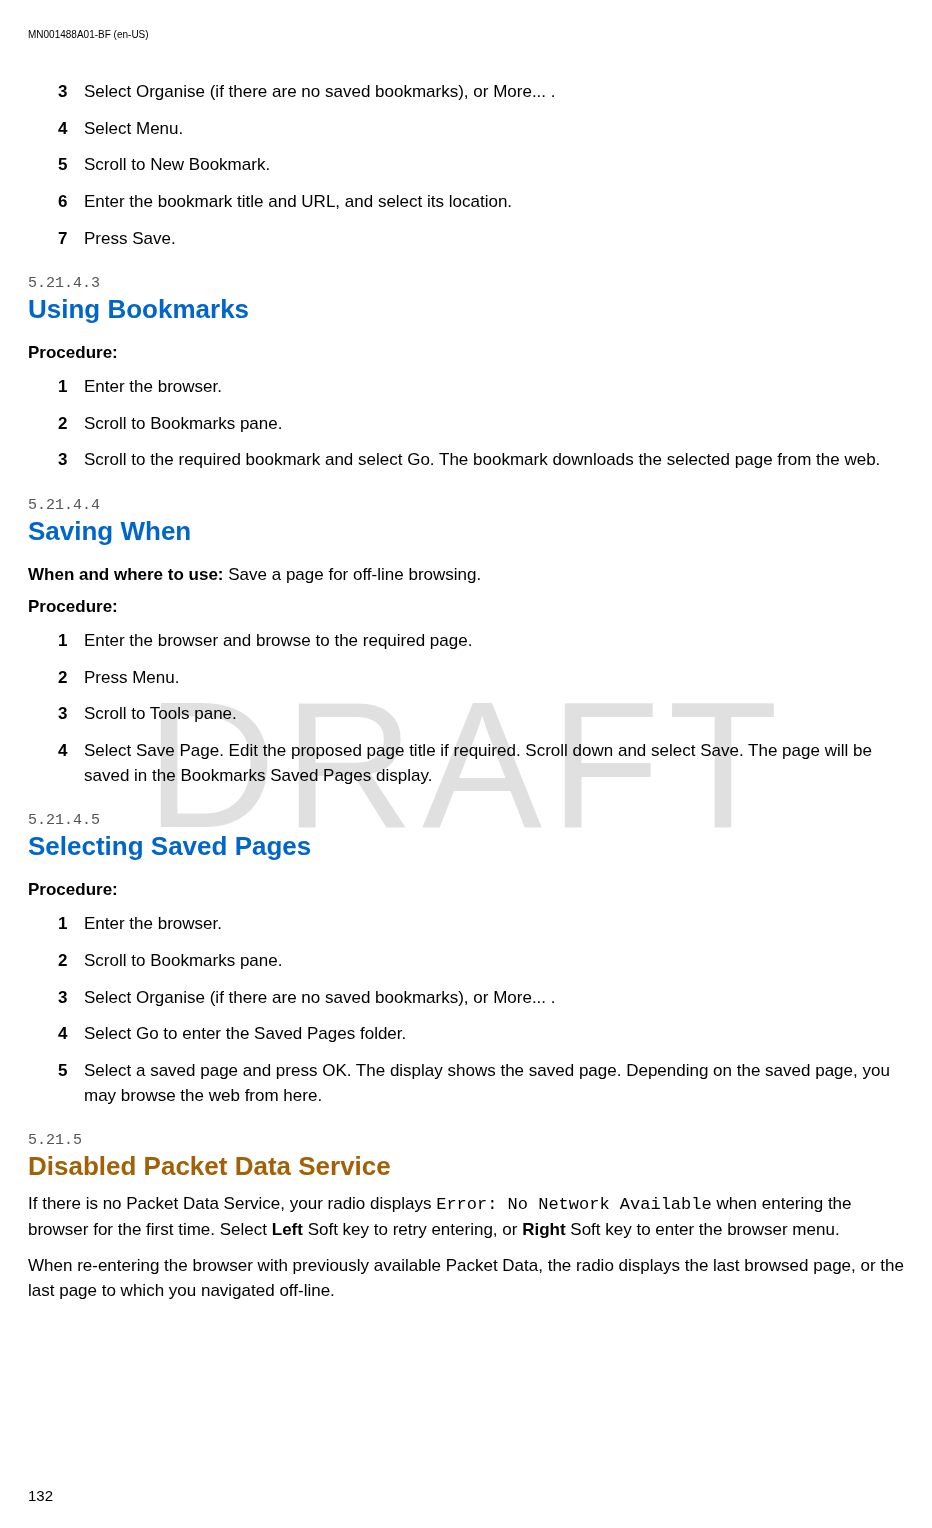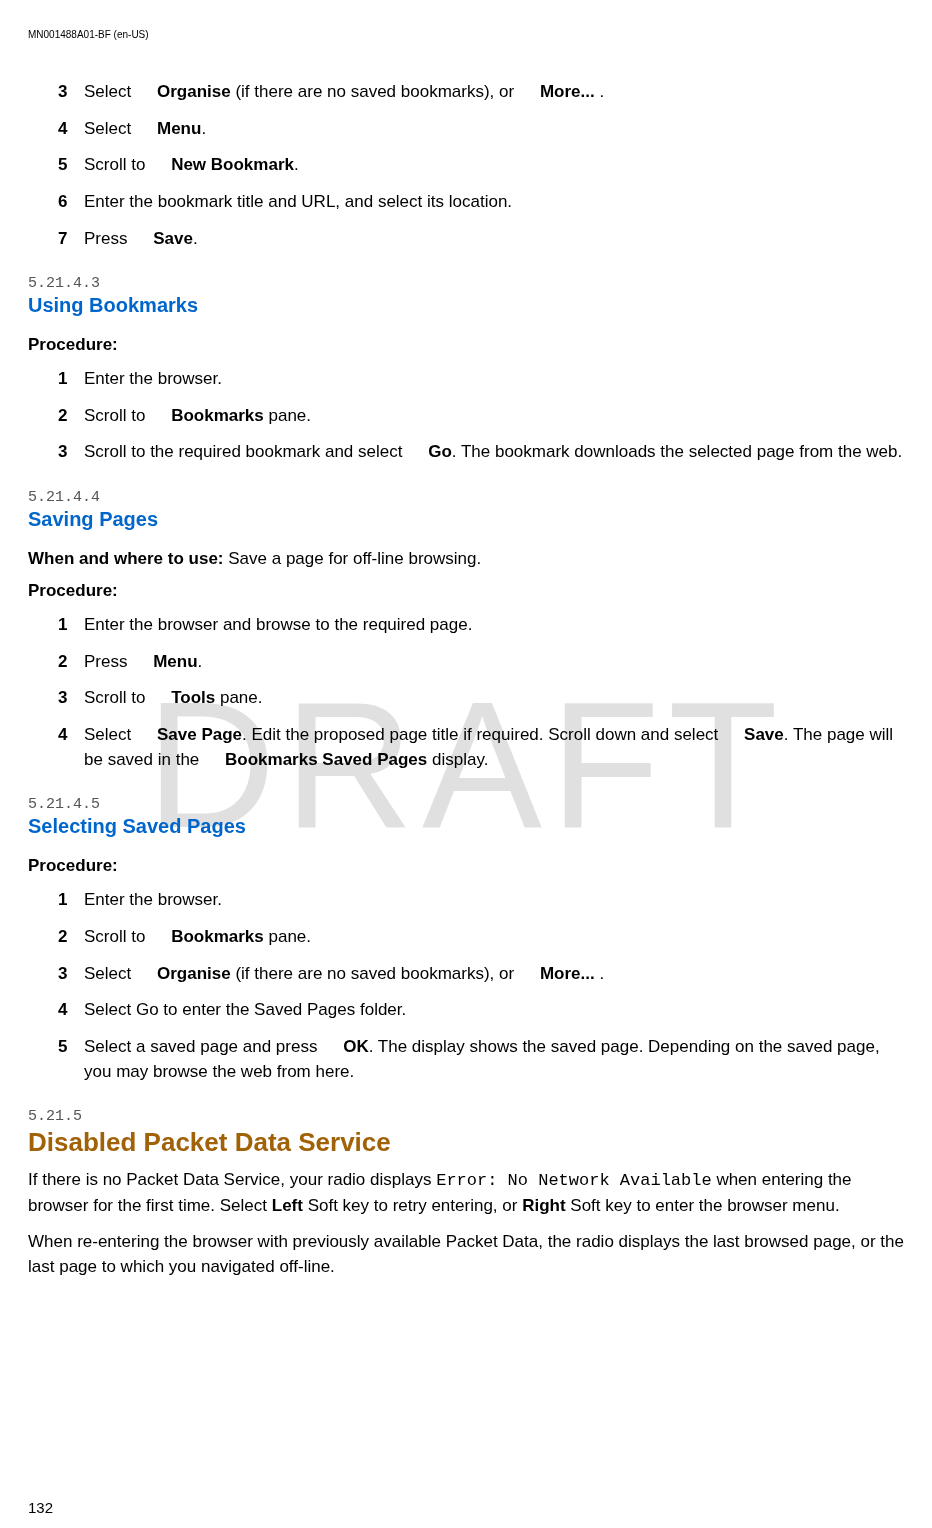--- a/index.html
+++ b/index.html
@@ -25,30 +25,30 @@
       z-index: 0;
       user-select: none;
     }
     .content { position: relative; z-index: 1; }
     .header-line { font-size: 10px; line-height: 1.4; }
     .header-block { margin-bottom: 38px; }
     .ol-block { padding-left: 30px; margin-bottom: 24px; }
     .ol-item { display: flex; margin-bottom: 12px; font-size: 17px; line-height: 1.45; }
     .ol-num { width: 26px; flex-shrink: 0; font-weight: 700; }
     .ol-text { flex: 1; }
-    .ol-text b { font-weight: 700; margin-left: 21px; }
+    .ol-text b { font-weight: 400; }
     .sec-num { color: #555; font-size: 15px; margin-bottom: 2px; margin-top: 6px; font-family: Liberation Mono, monospace; }
-    .sec-title-sm { color: #0066cc; font-size: 20px; font-weight: 700; margin-bottom: 18px; }
+    .sec-title-sm { color: #0066cc; font-size: 26px; font-weight: 700; margin-bottom: 18px; }
     .sec-title-md { color: #a16207; font-size: 26px; font-weight: 700; margin-bottom: 10px; }
     .proc-label { font-weight: 700; font-size: 17px; margin-bottom: 12px; }
     .para { font-size: 17px; line-height: 1.45; margin-bottom: 12px; }
     .when-use { font-size: 17px; margin-bottom: 12px; }
     .when-use b { font-weight: 700; }
     .mono { font-family: "Courier New", monospace; }
-    .page-num { position: absolute; bottom: 12px; left: 28px; font-size: 15px; }
+    .page-num { position: absolute; bottom: 24px; left: 28px; font-size: 15px; }
   </style>
 </head>
 <body>
 
 <div class="watermark">DRAFT</div>
 
 <div class="content">
 
   <div class="header-block">
     <div class="header-line">MN001488A01-BF (en-US)</div>
@@ -89,21 +89,21 @@
       <div class="ol-num">2</div>
       <div class="ol-text"><span>Scroll to </span><b>Bookmarks</b><span> pane.</span></div>
     </div>
     <div class="ol-item">
       <div class="ol-num">3</div>
       <div class="ol-text"><span>Scroll to the required bookmark and select </span><b>Go</b><span>. The bookmark downloads the selected page from the web.</span></div>
     </div>
   </div>
 
   <div class="sec-num">5.21.4.4</div>
-  <div class="sec-title-sm">Saving Pages</div>
+  <div class="sec-title-sm">Saving When</div>
   <div class="when-use"><b>When and where to use: </b><span>Save a page for off-line browsing.</span></div>
   <div class="proc-label">Procedure:</div>
   <div class="ol-block">
     <div class="ol-item">
       <div class="ol-num">1</div>
       <div class="ol-text"><span>Enter the browser and browse to the required page.</span></div>
     </div>
     <div class="ol-item">
       <div class="ol-num">2</div>
       <div class="ol-text"><span>Press </span><b>Menu</b><span>.</span></div>

